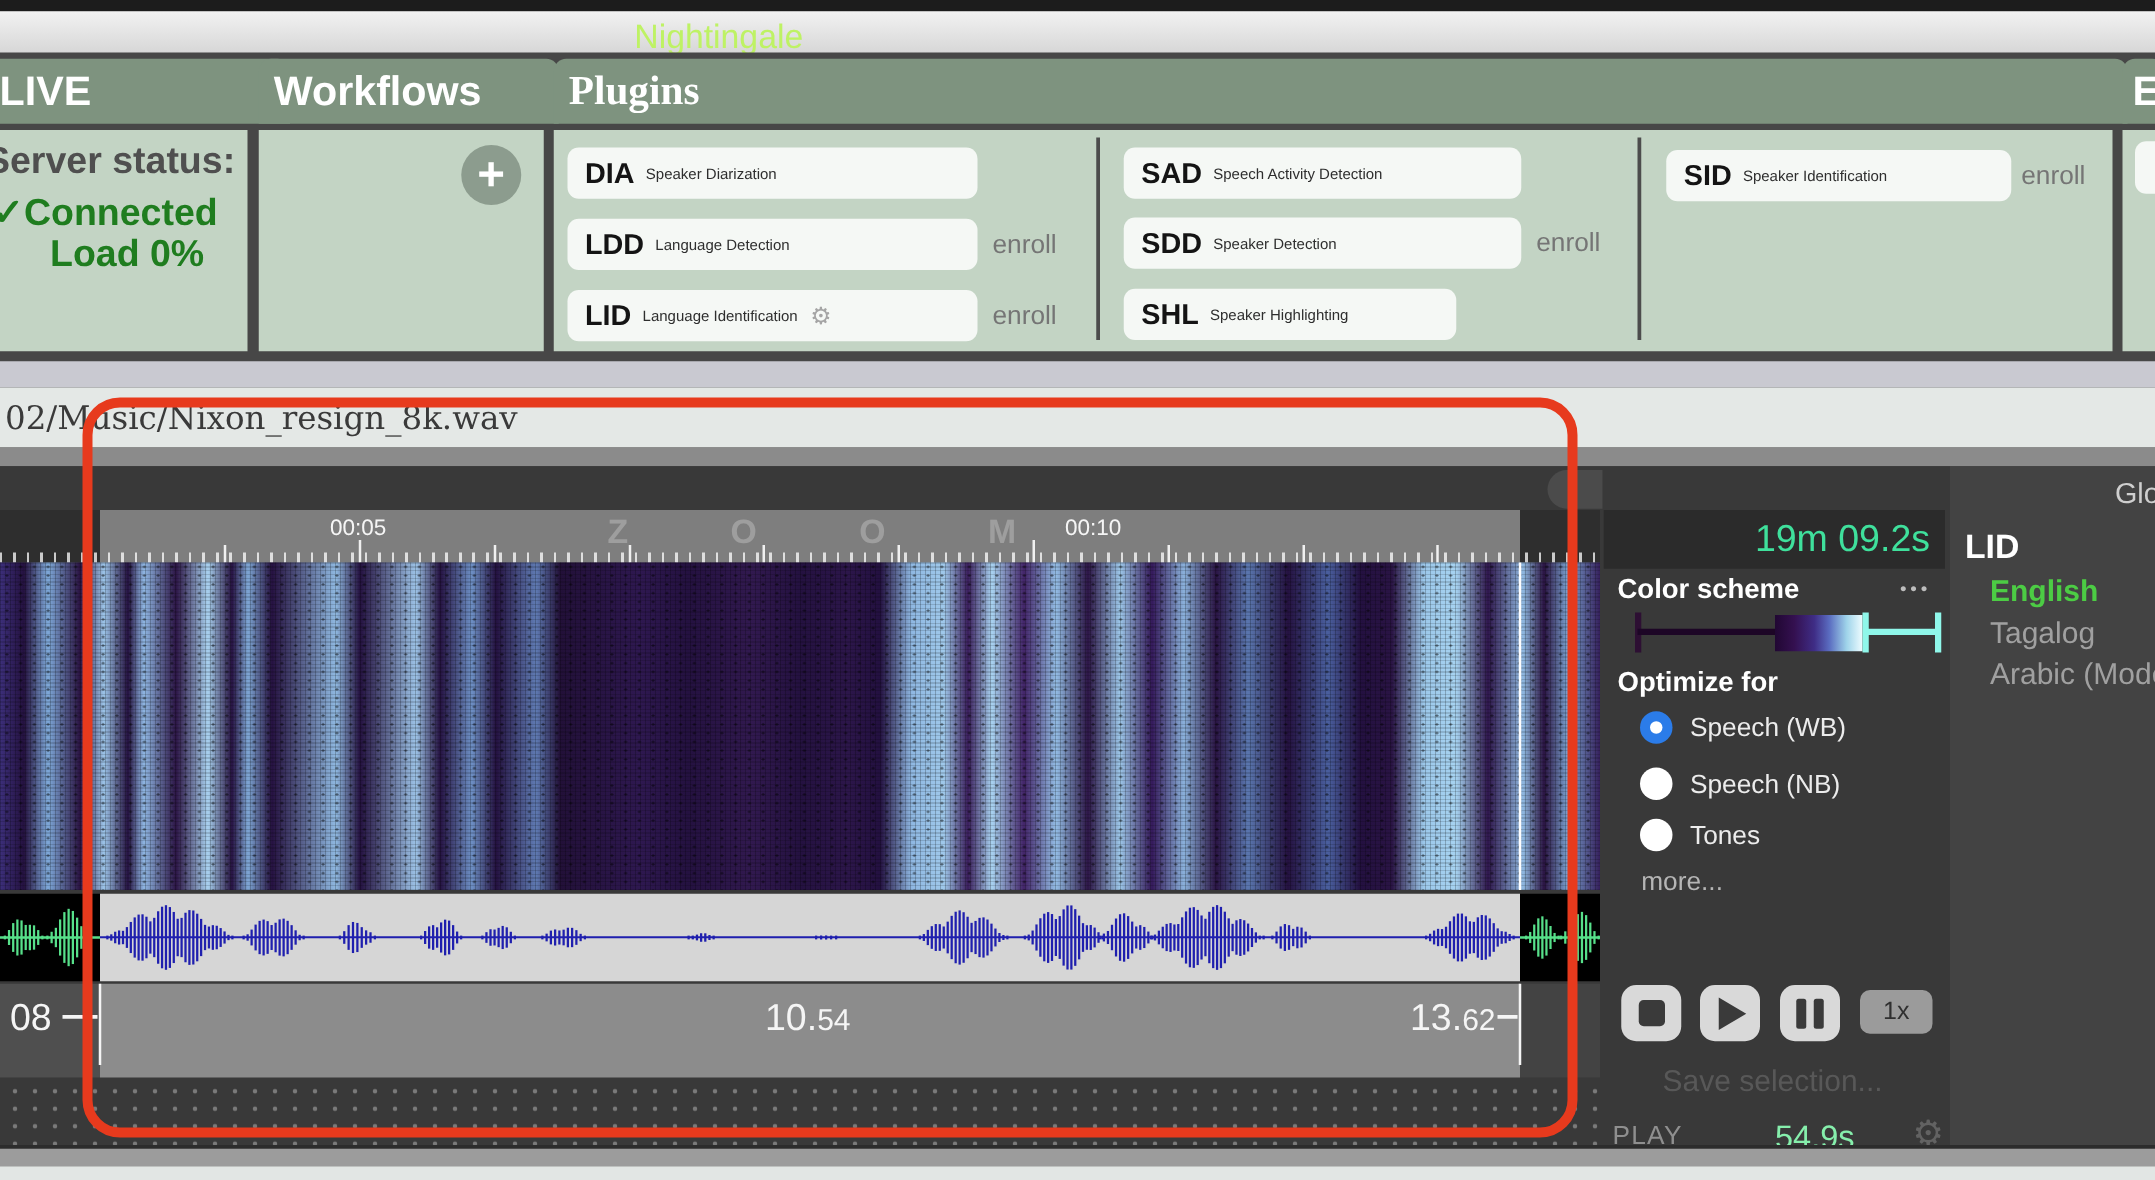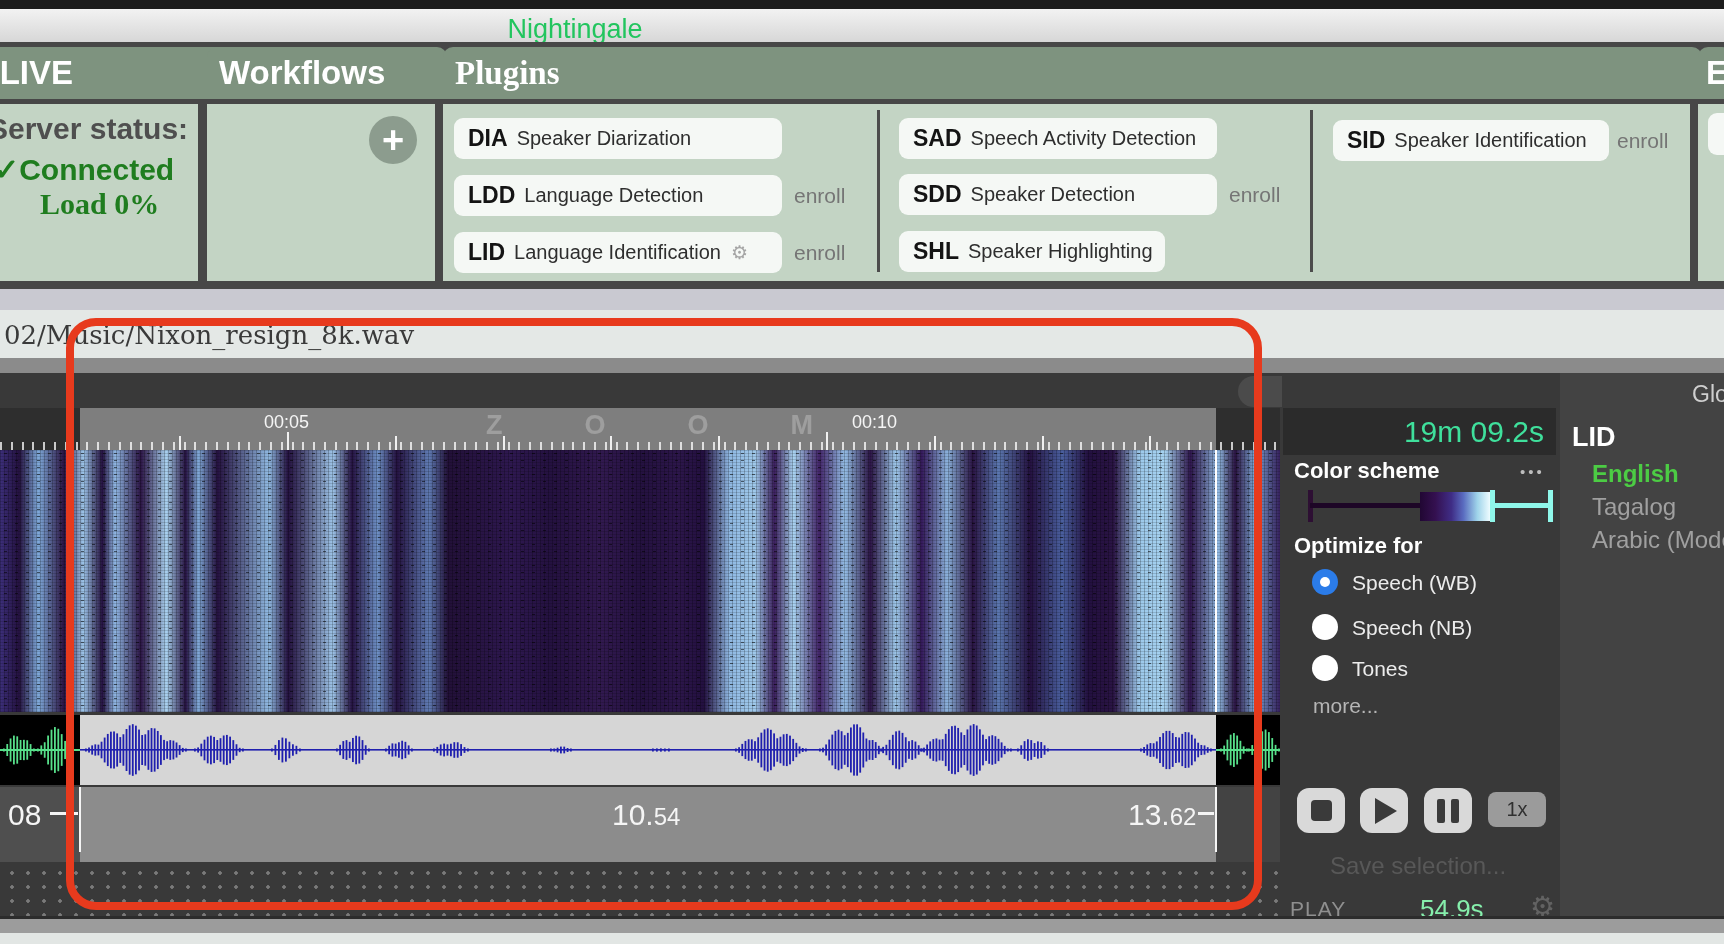--- a/index.html
+++ b/index.html
@@ -3,35 +3,35 @@
 <meta charset="utf-8">
 <style>
   html,body{margin:0;padding:0;background:#191919;}
   #stage{position:relative;width:1724px;height:944px;overflow:hidden;
          font-family:"Liberation Sans",sans-serif;background:#393939;}
   .abs{position:absolute;}
   
   .topbar{left:0;top:0;width:1724px;height:9px;background:#1c1c1c;}
   .titlebar{left:0;top:9px;width:1724px;height:38px;
     background:linear-gradient(#f2f2f2,#d3d3d3);border-bottom:1px solid #a9a9a9;}
-  .title{left:430px;top:14px;width:290px;text-align:center;font-size:27px;color:#22c55e;}
+  .title{left:430px;top:14px;width:290px;text-align:center;font-size:27px;color:#bef264;}
   
   .panelband{left:0;top:42px;width:1724px;height:268px;background:#474747;}
   .panel-header{top:47px;height:52px;background:#7e937f;border-radius:10px 10px 0 0;
     color:#fff;font-weight:bold;font-size:33px;line-height:52px;white-space:nowrap;overflow:hidden;}
   .panel-body{top:104px;height:177px;background:#c3d4c4;overflow:hidden;}
   .lavender{left:0;top:289px;width:1724px;height:21px;background:#c9c9d1;}
   .fileband{left:0;top:310px;width:1724px;height:48px;background:#e4e8e6;}
   .filepath{left:4px;top:320px;font-family:"DejaVu Serif",serif;font-size:26px;color:#3a3a3a;white-space:nowrap;}
   .graystrip{left:0;top:358px;width:1724px;height:15px;background:#8b8b8b;}
   
   .plugbtn{background:#f5f8f5;border-radius:9px;display:flex;align-items:center;
     padding:0 14px;box-sizing:border-box;height:41px;white-space:nowrap;}
   .plugbtn .abbr{font-weight:bold;font-size:23px;color:#141414;margin-right:9px;}
-  .plugbtn .desc{font-size:20px;color:#2e2e2e;}
+  .plugbtn .desc{font-size:12px;color:#2e2e2e;}
   .enroll{font-size:21px;color:#757575;}
   .vdivider{width:3px;background:#4c4c4c;}
   .statusline{white-space:nowrap;font-weight:bold;}
   
   .maindark{left:0;top:373px;width:1560px;height:545px;background:#393939;}
   .fardark{left:1560px;top:373px;width:164px;height:545px;background:#434343;}
   .scrollblob{left:1238px;top:376px;width:44px;height:31px;background:#4b4b4b;border-radius:16px 0 0 16px;}
   
   .timeline-out{top:408px;height:42px;background:#2e2e2e;}
   .timeline-in{left:80px;top:408px;width:1136px;height:42px;background:#7e7e7e;}
@@ -121,21 +121,21 @@
   <div class="abs titlebar"></div>
   <div class="abs title">Nightingale</div>
   <div class="abs panelband"></div>
 
   <div class="abs panel-header" style="left:-60px;width:258px;padding-left:34px;"><span>OLIVE</span></div>
   <div class="abs panel-body" style="left:0;width:198px;">
     <div class="abs statusline" style="left:-12px;top:8px;font-size:30px;color:#4f4f4f;">Server status:</div>
     <div class="abs statusline" style="left:-6px;top:48px;font-size:30px;color:#1f7d1f;">
       <span>✓</span><span>Connected</span>
     </div>
-    <div class="abs statusline" style="left:40px;top:83px;font-size:30px;color:#1f7d1f;font-family:Liberation Serif, serif;">Load 0%</div>
+    <div class="abs statusline" style="left:40px;top:83px;font-size:30px;color:#1f7d1f;">Load 0%</div>
   </div>
 
   <div class="abs panel-header" style="left:207px;width:228px;padding-left:12px;"><span>Workflows</span></div>
   <div class="abs panel-body" style="left:207px;width:228px;">
     <div class="abs pluscircle" style="left:162px;top:12px;">
       <span>+</span>
     </div>
   </div>
 
   <div class="abs panel-header" style="left:443px;width:1247px;padding-left:12px;font-family:Liberation Serif, serif;"><span>Plugins</span></div>

